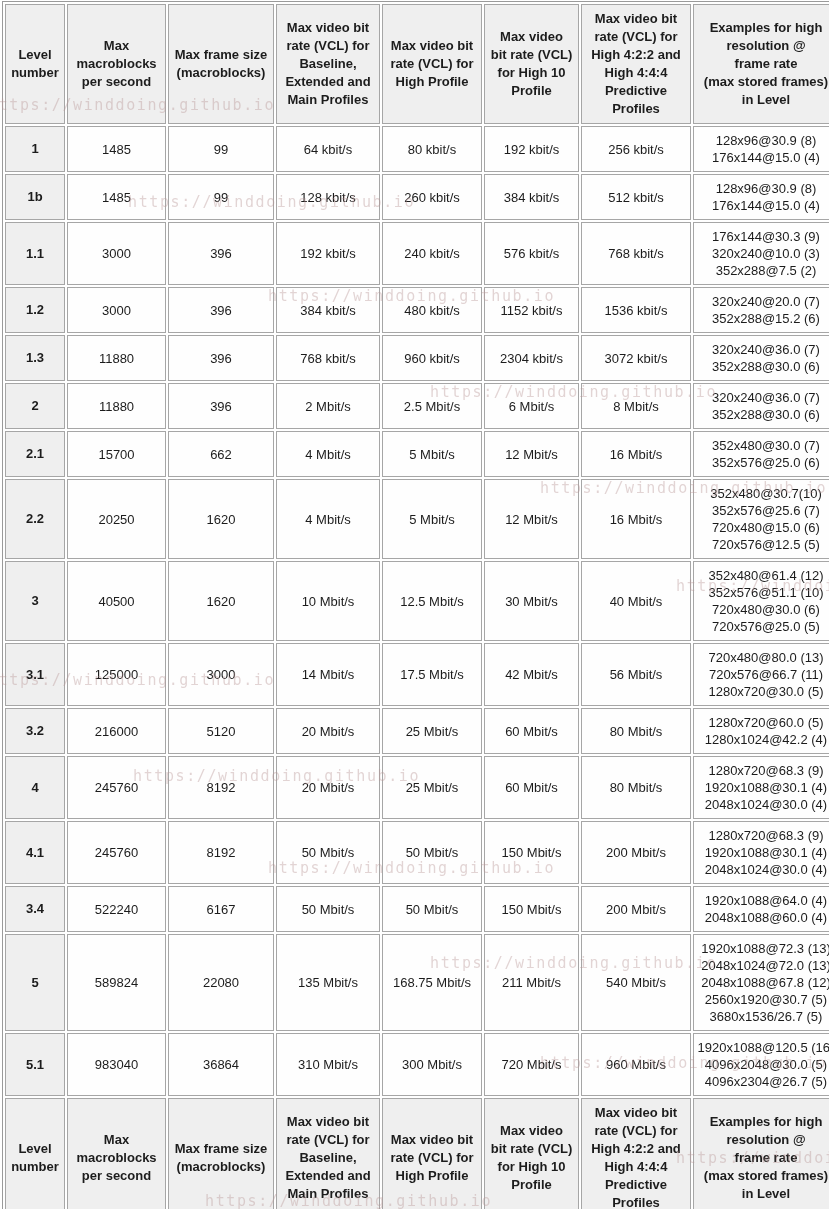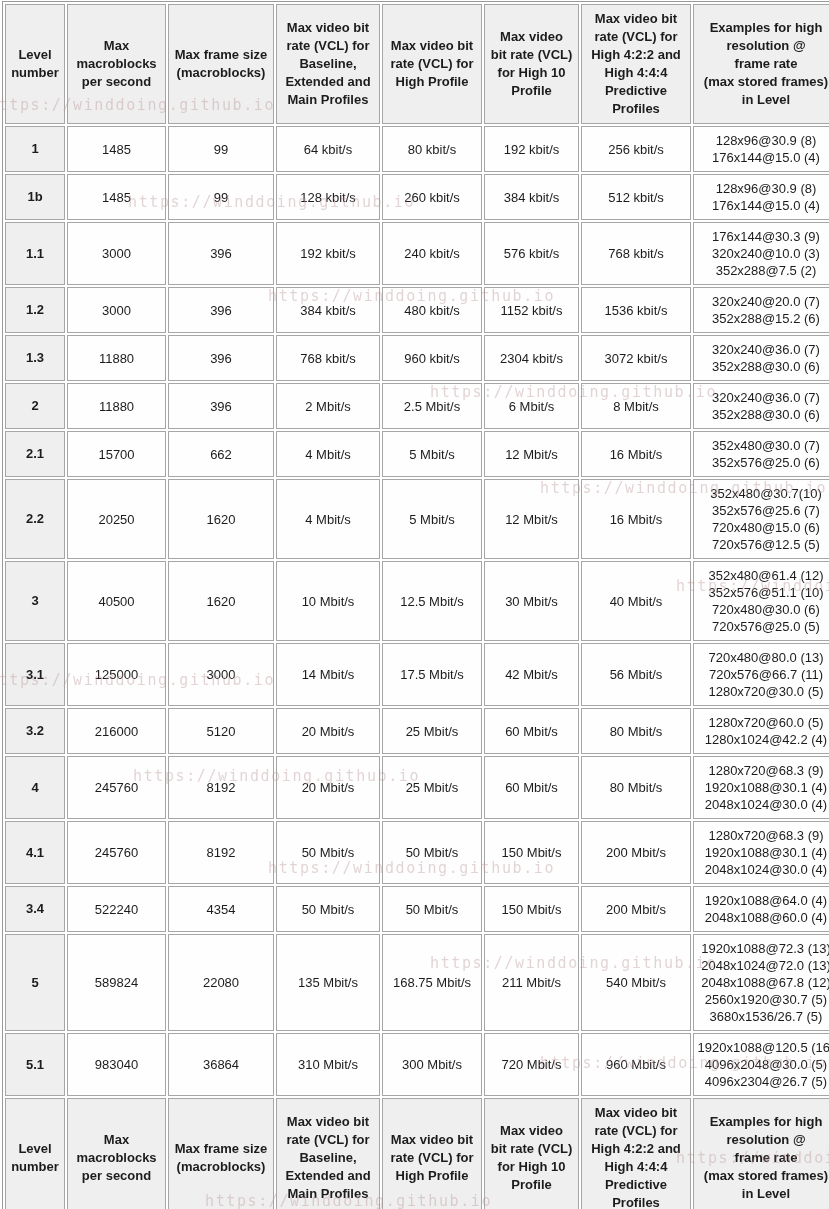--- a/index.html
+++ b/index.html
@@ -243,21 +243,21 @@
           <td>50 Mbit/s</td>
           <td>150 Mbit/s</td>
           <td>200 Mbit/s</td>
           <td class="examples">1280x720@68.3 (9)
 1920x1088@30.1 (4)
 2048x1024@30.0 (4)</td>
         </tr>
         <tr>
           <th>3.4</th>
           <td>522240</td>
-          <td>4354</td>
+          <td>6167</td>
           <td>50 Mbit/s</td>
           <td>50 Mbit/s</td>
           <td>150 Mbit/s</td>
           <td>200 Mbit/s</td>
           <td class="examples">1920x1088@64.0 (4)
 2048x1088@60.0 (4)</td>
         </tr>
         <tr>
           <th>5</th>
           <td>589824</td>

